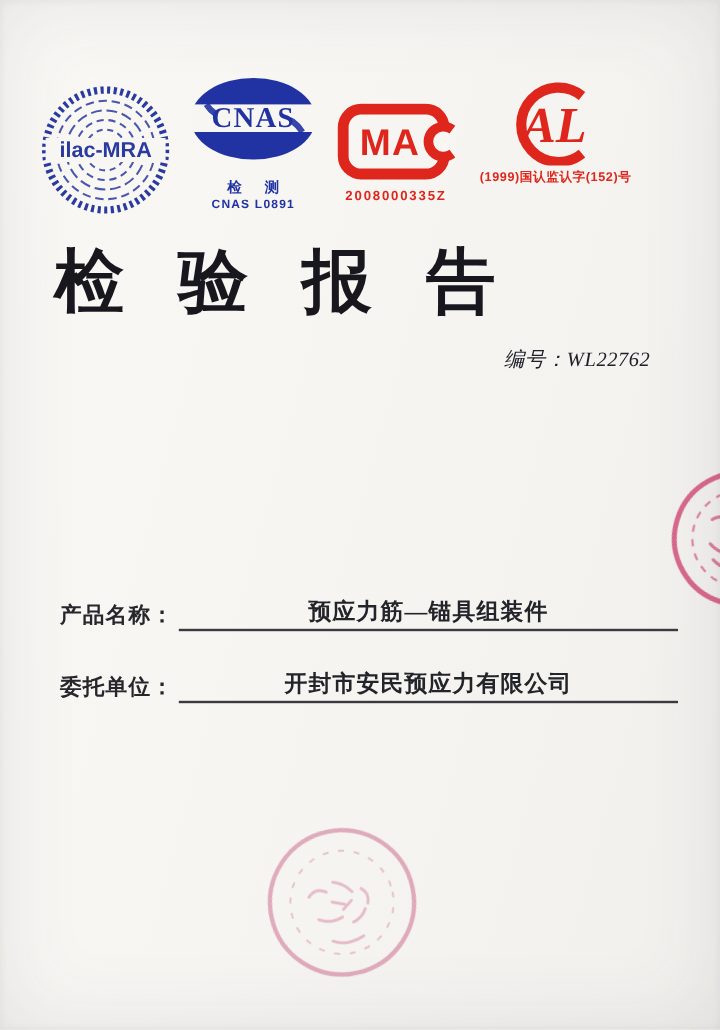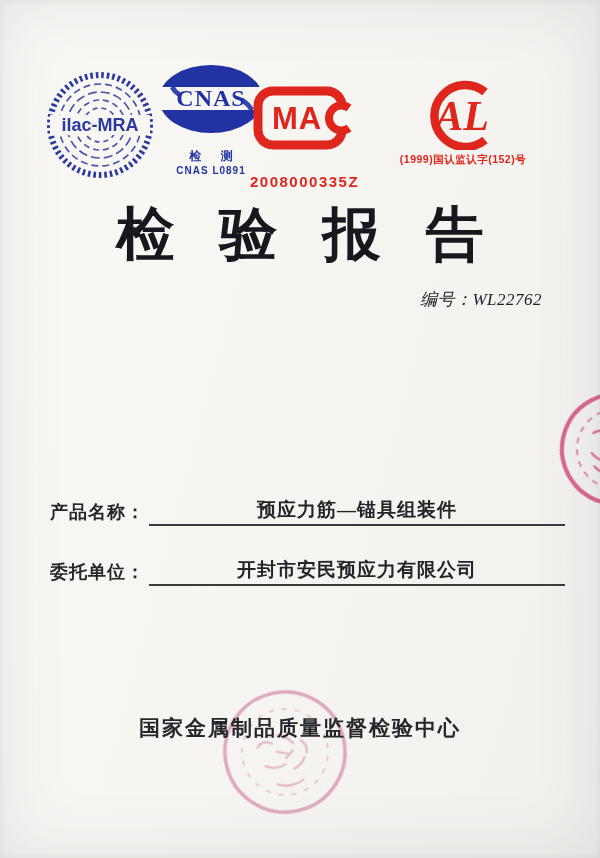--- a/index.html
+++ b/index.html
@@ -9,34 +9,34 @@
     background:#e8e7e4;
   }
   .page{
     position:relative;width:600px;height:858px;overflow:hidden;
     background:linear-gradient(105deg,#f9f8f5 0%,#f6f5f2 45%,#f1f0ed 100%);
     box-shadow:inset 0 0 70px rgba(70,70,80,.10), inset 0 0 8px rgba(0,0,0,.06);
   }
   
   .logo{position:absolute;text-align:center;}
   .logo svg{display:block;margin:0 auto;}
-  .logo-ilac{left:45px;top:70px;width:110px;}
+  .logo-ilac{left:33px;top:70px;width:110px;}
   .logo-cnas{left:156px;top:62px;width:110px;}
-  .logo-cma{left:250px;top:86px;width:104px;text-align:center;}
-  .logo-al{left:394px;top:80px;width:138px;}
+  .logo-cma{left:278px;top:86px;width:104px;text-align:center;}
+  .logo-al{left:394px;top:68px;width:138px;}
   .cap-blue{color:#2133a2;font-family:"Liberation Sans","DejaVu Sans",sans-serif;font-weight:bold;}
   .cap-red{color:#df261c;font-family:"Liberation Sans","DejaVu Sans",sans-serif;font-weight:bold;}
   .cnas-cap1{font-size:12px;letter-spacing:8px;margin-top:12px;text-indent:8px;}
   .cnas-cap2{font-size:10px;letter-spacing:1px;}
-  .cma-cap{font-size:15px;letter-spacing:1.5px;margin-top:23px;}
+  .cma-cap{font-size:11px;letter-spacing:1.5px;margin-top:8px;}
   .al-cap{font-size:10.5px;letter-spacing:.5px;margin-top:3px;white-space:nowrap;}
   
   .title{
     position:absolute;top:196px;left:0;right:0;margin:0;
-    text-align:center;font-size:58px;font-weight:bold;color:#17171d;
+    text-align:left;font-size:58px;font-weight:bold;color:#17171d;
     letter-spacing:.78em;text-indent:.78em;white-space:nowrap;
   }
   .report-no{
     position:absolute;top:288px;right:58px;
     font-size:17px;color:#20202a;letter-spacing:.5px;font-style:italic;
   }
   
   .field{
     position:absolute;left:50px;right:35px;height:30px;
     display:flex;align-items:flex-end;
@@ -124,21 +124,20 @@
   </div>
 
   <div class="field field-1">
     <span class="flabel">产品名称：</span>
     <span class="fline">
       <span class="fvalue">预应力筋—锚具组装件</span>
     </span>
   </div>
 
 
-  <div class="footer-org">国家金属制品质量监督检验中心</div>
 
   <svg class="stamp stamp-bottom" viewBox="0 0 132 132">
     <circle cx="66" cy="66" r="60" fill="none" stroke="#d4658e" stroke-width="3.6"></circle>
     <circle cx="66" cy="66" r="43" fill="none" stroke="#d4658e" stroke-width="1.6" stroke-dasharray="5 8" opacity=".7"></circle>
     <g stroke="#d4658e" stroke-width="2.4" stroke-linecap="round" fill="none" opacity=".75">
       <path d="M40 56 q7 -7 15 -1"></path>
       <path d="M62 48 q9 3 14 11"></path>
       <path d="M84 58 q6 5 3 13"></path>
       <path d="M44 76 q10 6 20 2"></path>
       <path d="M72 84 q8 -2 12 -9"></path>

